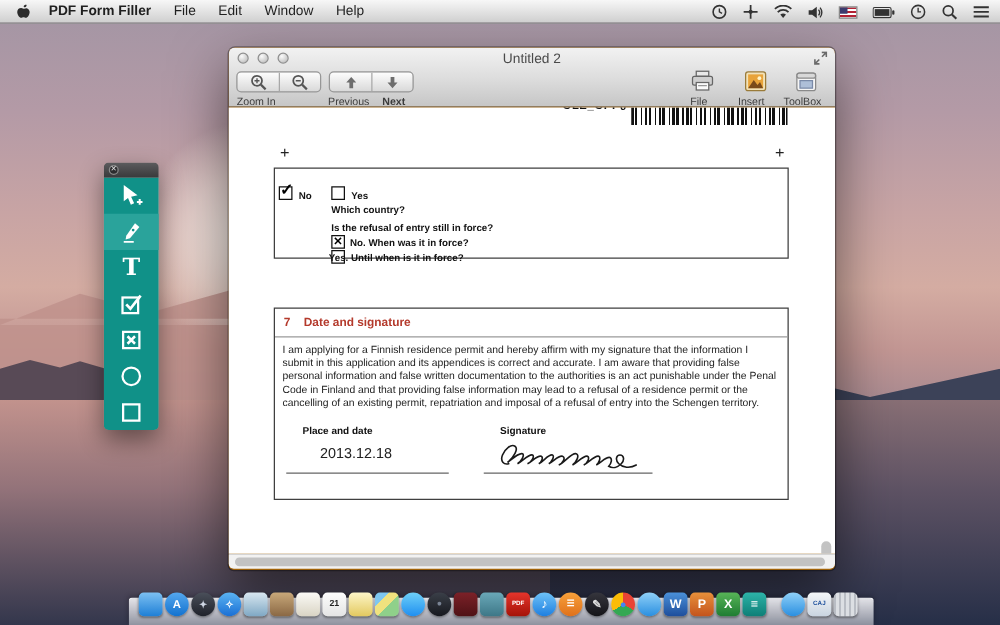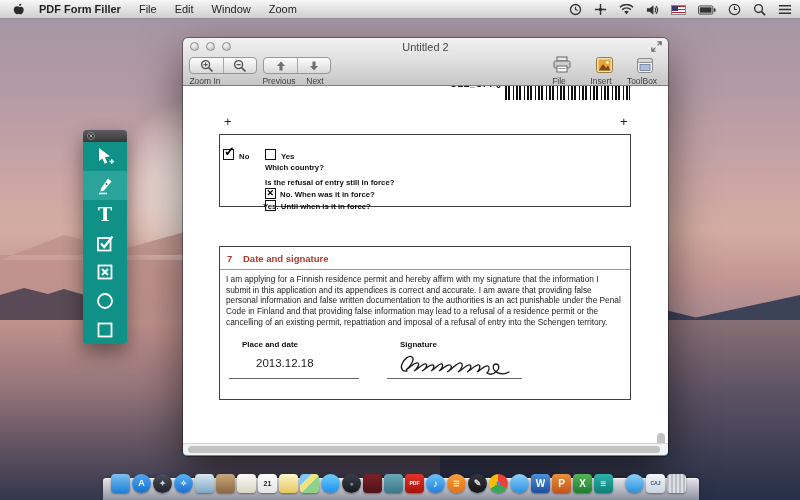--- a/index.html
+++ b/index.html
@@ -28,21 +28,21 @@
   .menubar .appname { font-weight:bold; margin-right:18px; }
   .menubar .menu { margin-right:18px; }
   .mb-status { position:absolute; right:8px; top:0; height:19px; display:flex; align-items:center; gap:12px; }
   .mb-status svg { display:block; }
   .flag-us { width:15px; height:10px; background:repeating-linear-gradient(180deg,#b22234 0 1.5px,#ffffff 1.5px 3px); position:relative; border:.5px solid #888; }
   .flag-us::after { content:""; position:absolute; left:0; top:0; width:6px; height:5px; background:#3c3b6e; }
 
   
   .window { position:absolute; left:183px; top:38px; width:485px; height:418px;
     border-radius:5px 5px 4px 4px; box-shadow:0 18px 45px rgba(0,0,0,.55), 0 0 0 1px rgba(0,0,0,.35);
-    background:#0ea5e9; z-index:20; }
+    background:#a16207; z-index:20; }
   .chrome { position:absolute; left:0; top:0; right:0; height:48px;
     background:linear-gradient(180deg,#f2f2f2 0%,#dcdcdc 55%,#c6c6c6 100%);
     border-bottom:1px solid #7f7f7f; border-radius:5px 5px 0 0; }
   .titlebar { position:absolute; left:0; top:0; right:0; height:16px; }
   .tl-dots { position:absolute; left:7px; top:4px; display:flex; gap:7px; }
   .tl-dot { width:9px; height:9px; border-radius:50%;
     background:radial-gradient(circle at 35% 30%, #fafafa, #b5b5b5); border:1px solid #8e8e8e; }
   .win-title { position:absolute; left:0; right:0; top:3px; text-align:center; font-size:11px; color:#4a4a4a; }
   .fs-arrows { position:absolute; right:6px; top:3px; }
 
@@ -125,21 +125,21 @@
     <span class="apple">
       <svg width="13" height="15" viewBox="0 0 16 16">
         <path fill="#2b2b2b" d="M8.6,2.1 C9.3,1.1 10.7,0.6 11.3,1.1 C11.7,1.7 11.2,3 10.1,3.4 C9.2,3.8 8.3,3.1 8.6,2.1 Z
           M6.1,4.1 C7.3,4.1 8.3,5 9.1,5 C9.8,5 10.8,4.2 12,4.6 C13.5,5.2 14.4,6.6 14.4,8.2 C14.4,10.8 12.5,13.9 10.6,13.9 C9.7,13.9 9.4,13.4 8.4,13.4 C7.4,13.4 7.1,13.9 6.2,13.9 C4.3,13.9 2.2,10.9 2.2,8.1 C2.2,5.7 3.8,4.1 6.1,4.1 Z"></path>
       </svg>
     </span>
     <span class="appname">PDF Form Filler</span>
     <span class="menu">File</span>
     <span class="menu">Edit</span>
     <span class="menu">Window</span>
-    <span class="menu">Zoom</span>
+    <span class="menu">Help</span>
 
     <div class="mb-status">
       <svg width="13" height="13" viewBox="0 0 14 14">
         <circle cx="7" cy="7" r="5.4" fill="none" stroke="#333" stroke-width="1.4"></circle>
           <path d="M7,4 L7,7 L9.3,8.2" stroke="#333" stroke-width="1.2" fill="none"></path>
       </svg>
       <svg width="13" height="13" viewBox="0 0 14 14">
         <path d="M7,1 L7,13 M1,7 L13,7" stroke="#333" stroke-width="1.5"></path>
           <circle cx="7" cy="7" r="1.8" fill="#333"></circle>
       </svg>
@@ -258,21 +258,21 @@
               <path d="M6,1.5 L10,6 L7.5,6 L7.5,10.5 L4.5,10.5 L4.5,6 L2,6 Z" fill="#6d6d6d"></path>
             </svg>
           </div>
           <div class="segbtn">
             <svg width="12" height="12" viewBox="0 0 12 12">
               <path d="M6,10.5 L2,6 L4.5,6 L4.5,1.5 L7.5,1.5 L7.5,6 L10,6 Z" fill="#6d6d6d"></path>
             </svg>
           </div>
         </div>
         <span class="tb-label" style="left:74px;">Previous</span>
-        <span class="tb-label" style="left:110px;">Next</span>
+        <span class="tb-label" style="left:110px;font-weight:bold;">Next</span>
 
         <div class="tb-icon-btn" style="left:366px;">
           <svg width="20" height="18" viewBox="0 0 20 18">
             <rect x="5" y="1" width="10" height="4" fill="#e8e8e8" stroke="#666"></rect>
             <rect x="2" y="5" width="16" height="7" rx="1.5" fill="#cfcfcf" stroke="#666"></rect>
             <rect x="5" y="10" width="10" height="6" fill="#fafafa" stroke="#666"></rect>
             <rect x="6.5" y="12" width="7" height="1" fill="#999"></rect>
           </svg>
         </div>
         <span class="tb-label" style="left:354px;">File</span>

